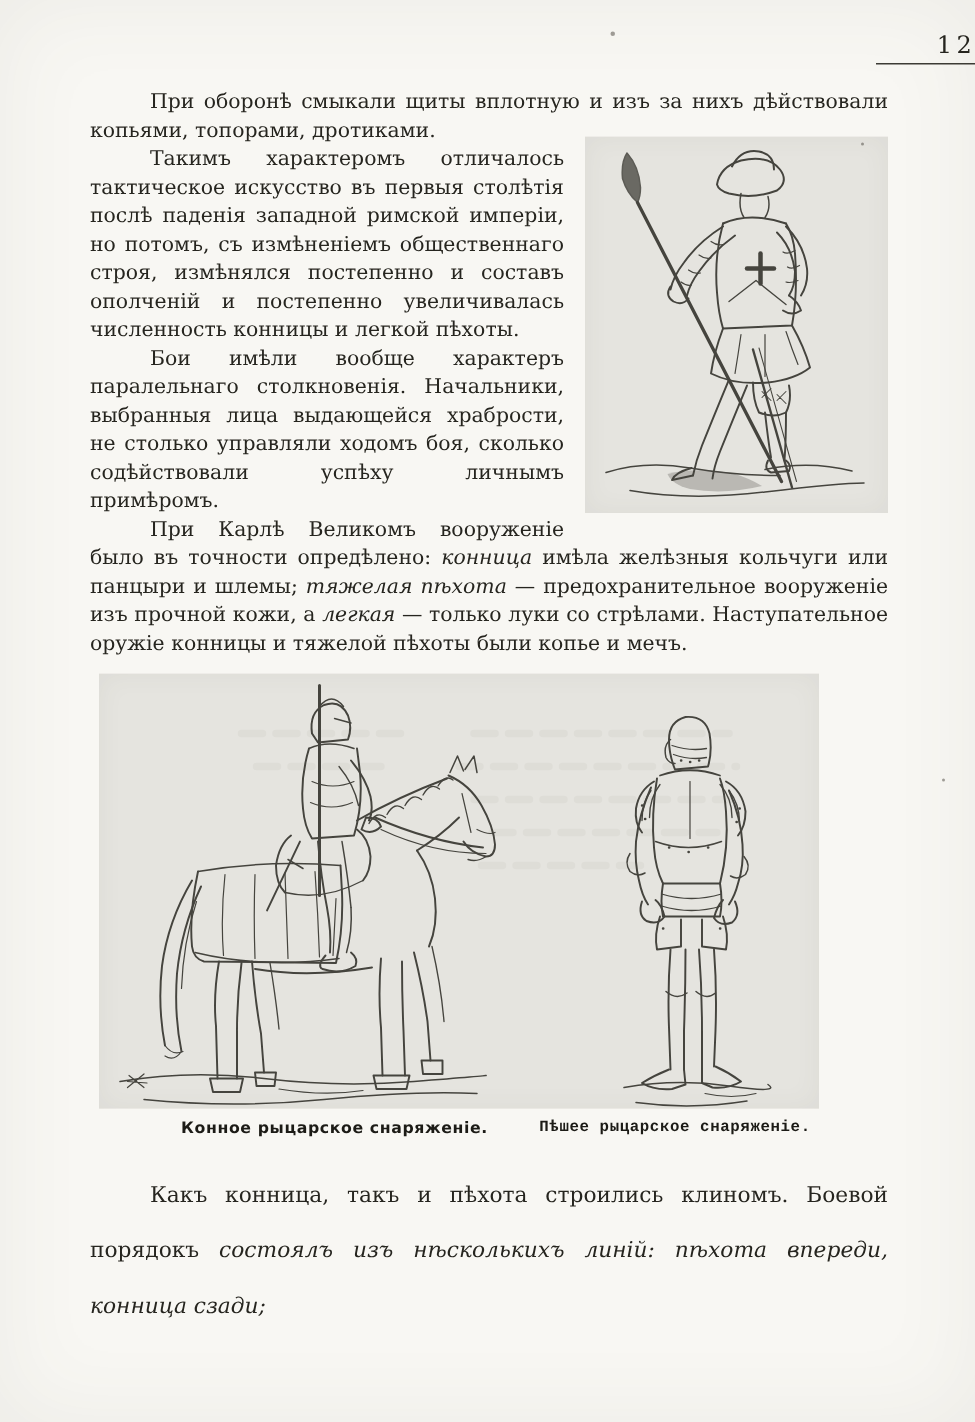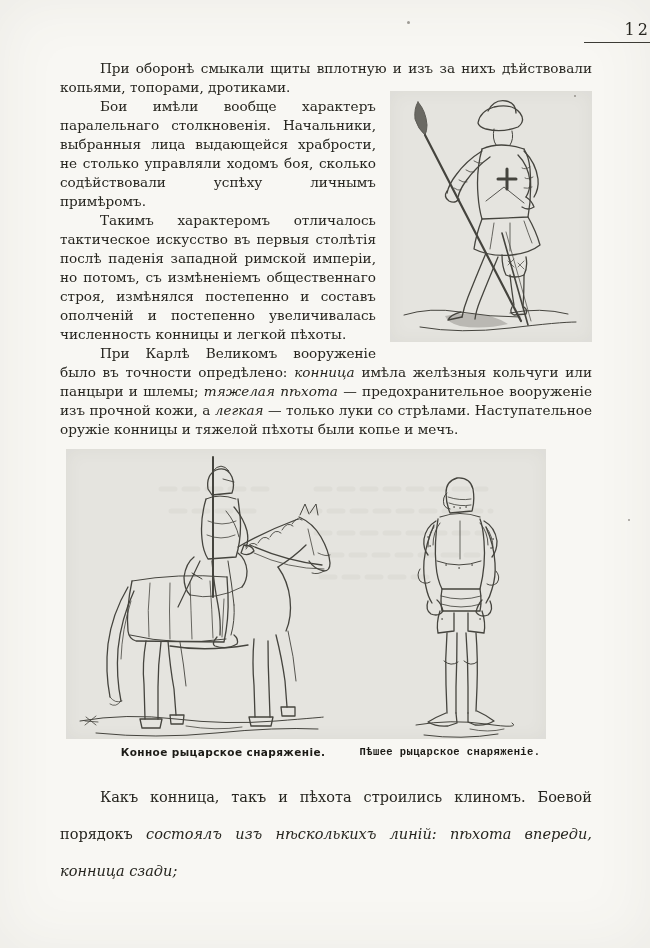--- a/index.html
+++ b/index.html
@@ -146,23 +146,23 @@
             <path d="M120,184 Q122,202 124,214 M134,184 Q134,202 133,216"></path>
             <path d="M122,216 q-3,6 2,8 l12,-1 q2,-4 -2,-7"></path>
 
             <line x1="112" y1="142" x2="138" y2="234" stroke-width="1.6"></line>
             <line x1="116" y1="141" x2="141" y2="230" stroke-width="0.7"></line>
           </g>
         </svg>
       </div>
     </div>
 
+    <p>Такимъ характеромъ отличалось тактическое искусство въ первыя столѣтія послѣ паденія западной римской имперіи, но потомъ, съ измѣненіемъ общественнаго строя, измѣнялся постепенно и составъ ополченій и постепенно увеличивалась численность конницы и легкой пѣхоты.</p>
+
     <p>Бои имѣли вообще характеръ паралельнаго столкновенія. Начальники, выбранныя лица выдающейся храбрости, не столько управляли ходомъ боя, сколько содѣйствовали успѣху личнымъ примѣромъ.</p>
-
-    <p>Такимъ характеромъ отличалось тактическое искусство въ первыя столѣтія послѣ паденія западной римской имперіи, но потомъ, съ измѣненіемъ общественнаго строя, измѣнялся постепенно и составъ ополченій и постепенно увеличивалась численность конницы и легкой пѣхоты.</p>
 
     <p><span>При Карлѣ Великомъ вооруженіе было въ точности опредѣлено: </span><i>конница</i><span> имѣла желѣзныя кольчуги или панцыри и шлемы; </span><i>тяжелая пѣхота</i><span> — предохранительное вооруженіе изъ прочной кожи, а </span><i>легкая</i><span> — только луки со стрѣлами. Наступательное оружіе конницы и тяжелой пѣхоты были копье и мечъ.</span></p>
 
     <div class="bigfig">
       <div class="fig-box">
         <svg width="480" height="290" viewBox="0 0 480 290">
 
           <g stroke="#6b6658" stroke-width="5" opacity="0.05" stroke-dasharray="14 9">
             <path d="M250,40 h170 M240,62 h185 M250,84 h170 M262,106 h150 M255,128 h115"></path>
             <path d="M95,40 h115 M105,62 h90"></path>

